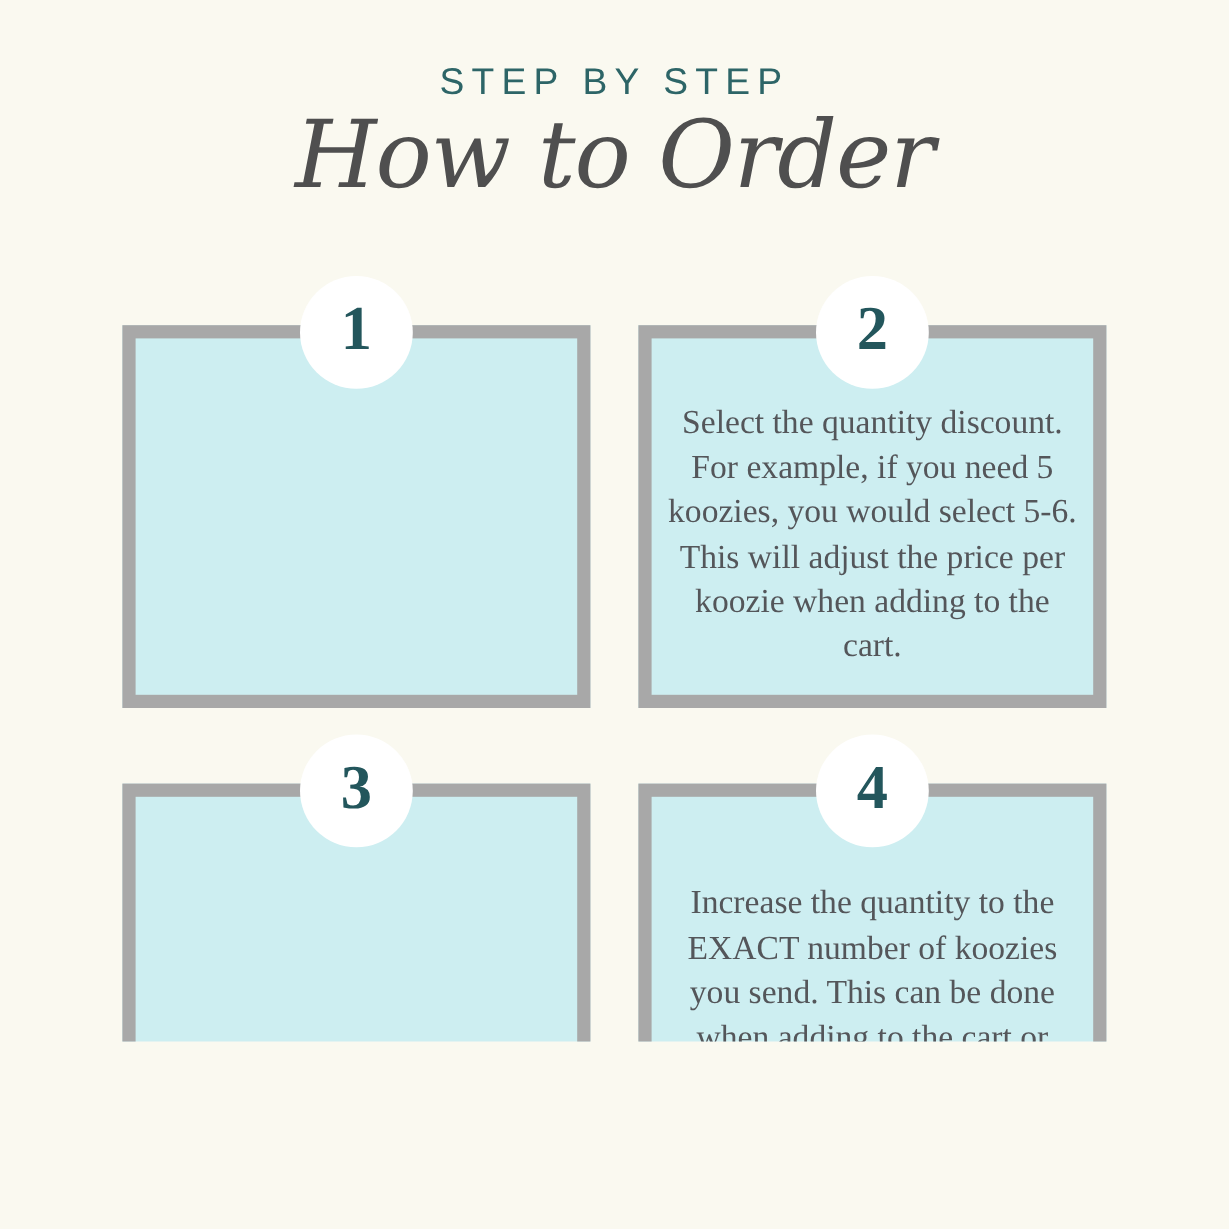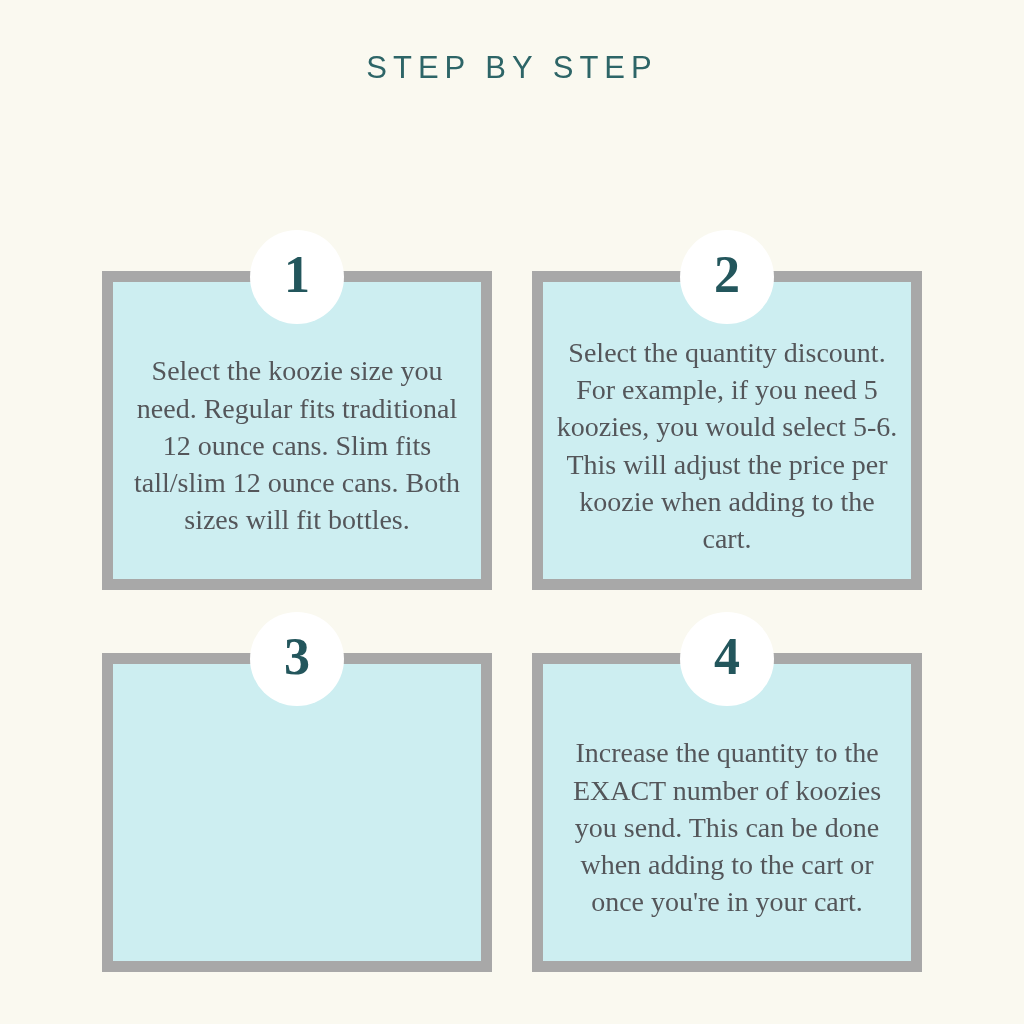--- a/index.html
+++ b/index.html
@@ -8,21 +8,21 @@
   }
   body {
     width: 1024px;
     height: 1024px;
     background: #faf9f0;
     font-family: "Liberation Serif", serif;
   }
   .page {
     position: relative;
     width: 1024px;
-    height: 1024px;
+    height: 868px;
     overflow: hidden;
     background: #faf9f0;
   }
   .eyebrow {
     padding-top: 50px;
     text-align: center;
     font-family: "Liberation Sans", sans-serif;
     font-weight: 400;
     font-size: 31px;
     letter-spacing: 6px;
@@ -91,28 +91,28 @@
     color: #54565a;
   }
 </style>
 </head>
 <body>
 
 <div class="page">
 
   <div class="eyebrow">STEP BY STEP</div>
 
+  <div class="script-title">How to Order</div>
 
   <div class="steps-grid">
 
     <section class="card">
       <div class="badge">
         <span class="num">1</span>
       </div>
-      <p class="step-text">Select the koozie size you need.  Regular fits traditional 12 ounce cans. Slim fits tall/slim 12 ounce cans. Both sizes will fit bottles.</p>
     </section>
 
     <section class="card">
       <div class="badge">
         <span class="num">2</span>
       </div>
       <p class="step-text">Select the quantity discount. For example, if you need 5 koozies, you would select 5-6. This will adjust the price per koozie when adding to the cart.</p>
     </section>
 
     <section class="card">

